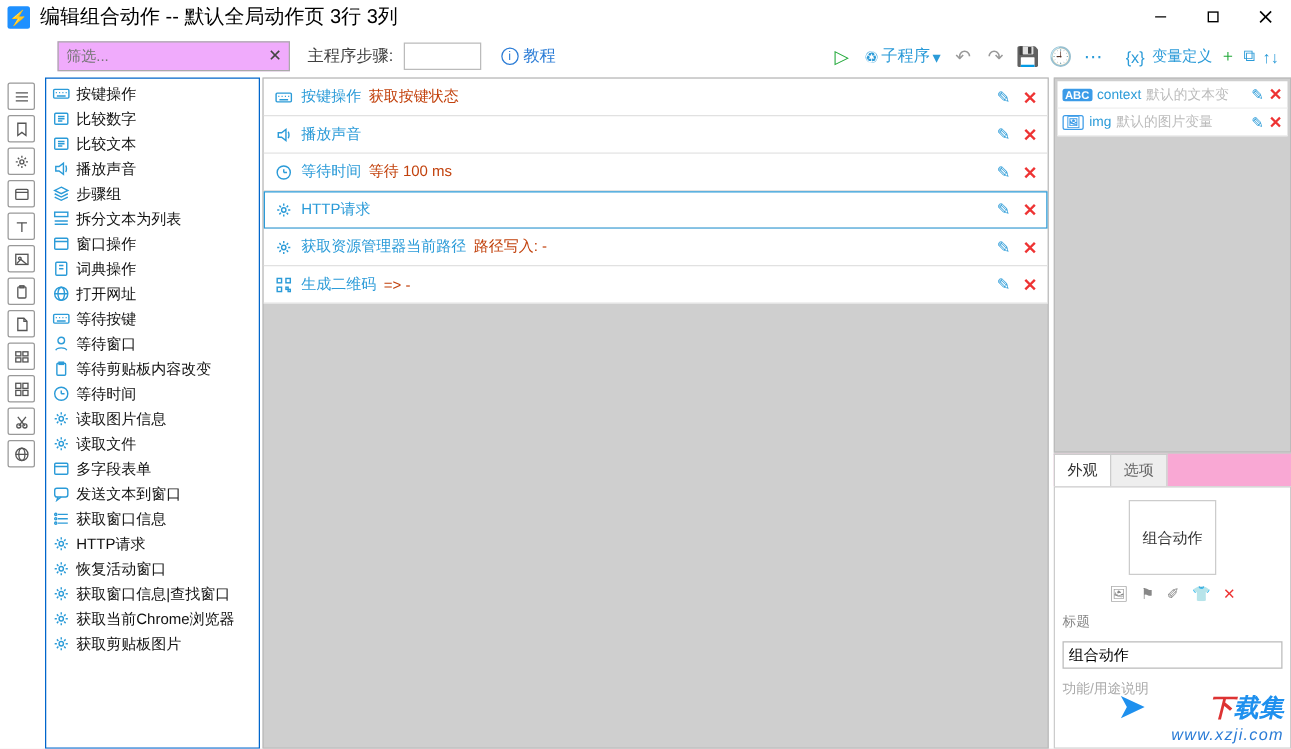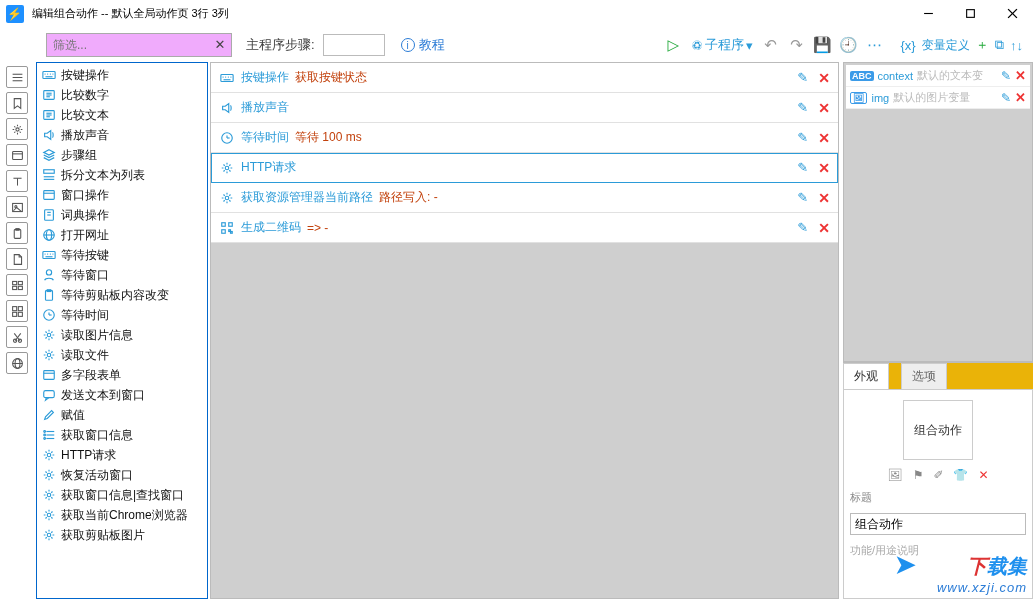--- a/index.html
+++ b/index.html
@@ -1,21 +1,21 @@
 <!DOCTYPE html>
 <html><head>
 <meta charset="utf-8">
 <style>
 * { box-sizing: border-box; margin: 0; padding: 0; font-family: "Microsoft YaHei", "PingFang SC", sans-serif; }
 body { width: 1033px; height: 599px; background: #fff; font-size: 12px; color: #333; overflow: hidden; position: relative; }
 
 
 .titlebar { height: 28px; background: #fff; display: flex; align-items: center; padding-left: 6px; border-bottom: 1px solid #fff; }
 .titlebar .app-icon { width: 18px; height: 18px; background: #1e90ff; display: flex; align-items: center; justify-content: center; color: #fff; font-weight: bold; font-size: 12px; border-radius: 2px; }
-.titlebar .title-text { margin-left: 8px; font-size: 11px; color: #000; }
+.titlebar .title-text { margin-left: 8px; font-size: 16px; color: #000; }
 .titlebar .win-controls { margin-left: auto; display: flex; }
 .titlebar .win-btn { width: 42px; height: 28px; display: flex; align-items: center; justify-content: center; font-size: 12px; cursor: pointer; }
 .win-btn svg { width: 11px; height: 11px; }
 
 
 .toprow { display: flex; align-items: center; height: 34px; padding: 4px 10px 4px 14px; gap: 4px; }
 .filter-wrap { width: 186px; position: relative; margin-left: 32px; }
 .filter-input { width: 100%; height: 24px; border: 1px solid #aaa; padding: 0 24px 0 6px; font-size: 12px; background: #f0abfc; }
 .filter-clear { position: absolute; right: 4px; top: 3px; width: 16px; height: 16px; font-size: 13px; color: #444; cursor: pointer; display:flex;align-items:center;justify-content:center;}
 .mid-label { margin-left: 10px; font-size: 13px; color: #404040; }
@@ -65,23 +65,23 @@
 .rightpanel { width: 190px; display:flex; flex-direction:column; margin-left:4px;}
 .varlist { background:#cfcfcf; border:1px solid #bbb; height: 300px; padding:2px;}
 .varlist .vrow { background:#fff; height:22px; border-bottom:1px solid #eee; display:flex; align-items:center; padding:0 4px; gap:4px; font-size:11px;}
 .varlist .vrow .vtype{ color:#fff; background:#3b9be8; font-size:9px; padding:0 2px; border-radius:2px; font-weight:bold;}
 .varlist .vrow .vtype.img{ background:#fff; border:1px solid #3b9be8; color:#3b9be8;}
 .varlist .vrow .vname{ color:#2b9bd8; }
 .varlist .vrow .vdesc{ color:#bbb; flex:1; white-space:nowrap; overflow:hidden;}
 .varlist .vrow .vedit{ color:#2b9bd8; cursor:pointer; font-size:12px;}
 .varlist .vrow .vdel{ color:#e33; cursor:pointer; font-size:13px; font-weight:bold;}
 .proppanel { flex:1; display:flex; flex-direction:column; border-top:1px solid #bbb;}
-.proptabs { display:flex; height:26px; background:#eab308;}
+.proptabs { display:flex; height:26px; background:#f9a8d4;}
 .proptabs .tab { padding:4px 10px; font-size:12px; border:1px solid #ccc; border-bottom:none; background:#fff; cursor:pointer; margin-right:-1px;}
-.proptabs .tab.inactive { background:#eee; color:#666;margin-left:13px;}
+.proptabs .tab.inactive { background:#eee; color:#666;}
 .propbody { flex:1; padding:10px 6px; background:#fff; display:flex; flex-direction:column; gap:8px; font-size:12px; color:#555; border:1px solid #ccc;}
 .preview-box { width:70px; height:60px; margin:0 auto; border:1px solid #ccc; display:flex;align-items:center;justify-content:center;font-size:12px;color:#333;}
 .icon-row { display:flex; gap:10px; justify-content:center; color:#888;}
 .icon-row span{cursor:pointer;}
 .icon-row .del{color:#e33;}
 .prop-label { color:#888; font-size:11px;}
 .prop-input { width:100%; height:22px; border:1px solid #bbb; padding:0 4px; font-size:12px;}
 .prop-hint { color:#aaa; font-size:11px;}
 
 
@@ -400,28 +400,20 @@
             <svg viewBox="0 0 16 16" fill="none" stroke="#2b9bd8" stroke-width="1.3">
               <rect x="2" y="3" width="12" height="8" rx="2"></rect>
               <path d="M5 11l-1 3 4-3"></path>
             </svg>
           </span>
           <span class="txt">发送文本到窗口</span>
         </div>
         <div class="item">
           <span class="icon">
             <svg viewBox="0 0 16 16" fill="none" stroke="#2b9bd8" stroke-width="1.3">
-              <path d="M3 13l1-3 7-7 2 2-7 7-3 1z"></path>
-            </svg>
-          </span>
-          <span class="txt">赋值</span>
-        </div>
-        <div class="item">
-          <span class="icon">
-            <svg viewBox="0 0 16 16" fill="none" stroke="#2b9bd8" stroke-width="1.3">
               <line x1="5" y1="4" x2="14" y2="4"></line>
               <line x1="5" y1="8" x2="14" y2="8"></line>
               <line x1="5" y1="12" x2="14" y2="12"></line>
               <circle cx="3" cy="4" r="1"></circle>
               <circle cx="3" cy="8" r="1"></circle>
               <circle cx="3" cy="12" r="1"></circle>
             </svg>
           </span>
           <span class="txt">获取窗口信息</span>
         </div>

